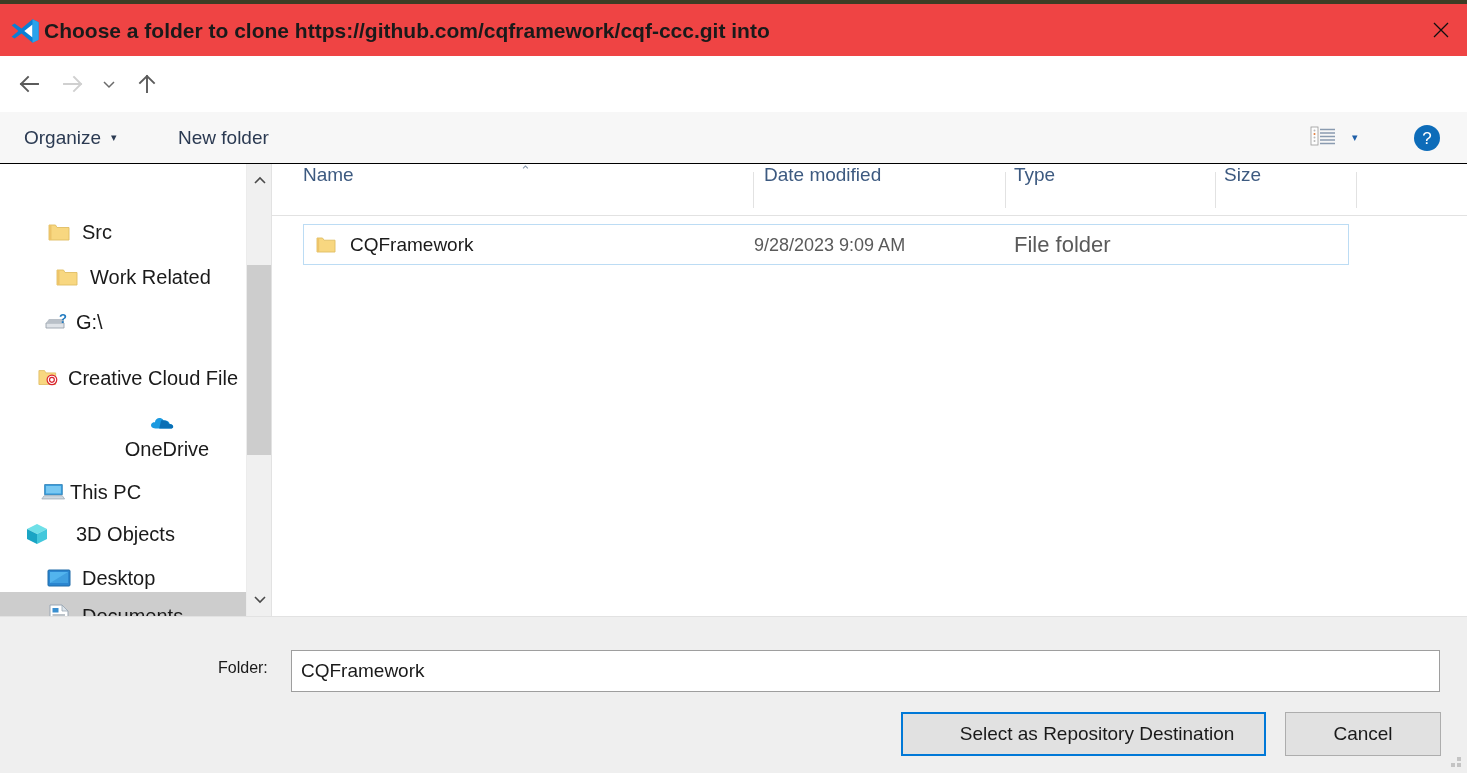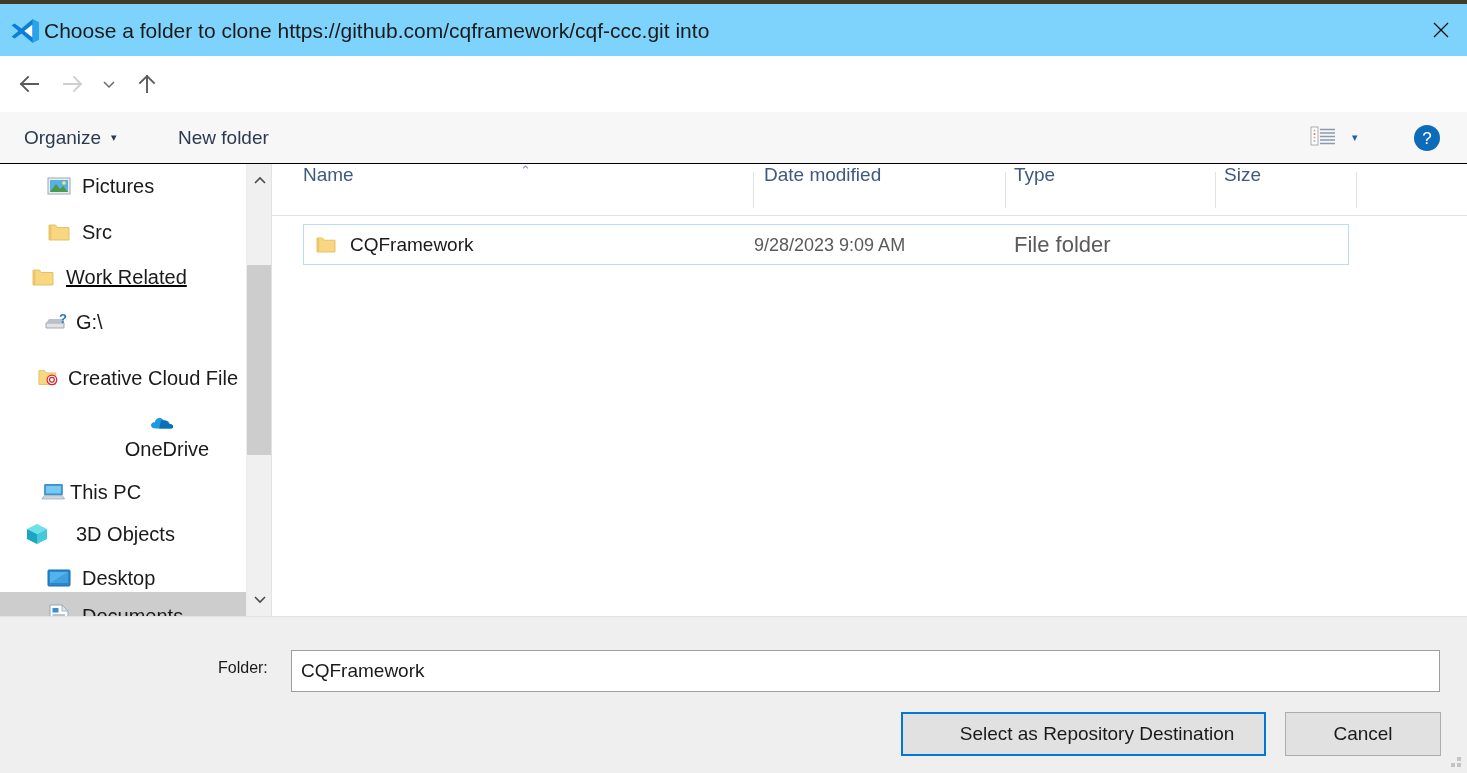--- a/index.html
+++ b/index.html
@@ -6,21 +6,21 @@
   body{
     width:1467px;height:773px;overflow:hidden;
     font-family:"Liberation Sans",sans-serif;
     background:#ffffff;
     -webkit-font-smoothing:antialiased;
   }
   .window{position:relative;width:1467px;height:773px;background:#ffffff;box-sizing:border-box;}
   .top-accent{position:absolute;left:0;top:0;width:1467px;height:4px;background:#3d3d25;}
 
   
-  .titlebar{position:absolute;left:0;top:4px;width:1467px;height:52px;background:#7dd3fc;}
+  .titlebar{position:absolute;left:0;top:4px;width:1467px;height:52px;background:#ef4444;font-weight:bold;}
   .title-icon{position:absolute;left:10px;top:14px;width:30px;height:26px;}
   .title-text{position:absolute;left:44px;top:12px;font-size:21px;color:#1a1a1a;line-height:30px;white-space:nowrap;}
   .close-btn{position:absolute;right:0;top:0;width:52px;height:52px;display:flex;align-items:center;justify-content:center;}
   .close-btn svg{display:block;}
 
   
   .navbar{position:absolute;left:0;top:56px;width:1467px;height:56px;background:#ffffff;}
   .nav-btn{position:absolute;top:0;height:56px;display:flex;align-items:center;justify-content:center;}
   .nav-back{left:10px;width:38px;}
   .nav-fwd{left:54px;width:38px;}
@@ -213,45 +213,33 @@
     <div class="tb-help">
       <svg width="28" height="28" viewBox="0 0 28 28">
         <circle cx="14" cy="14" r="13" fill="#0d6cb9"></circle>
         <text x="14" y="20" font-family="Liberation Sans, sans-serif" font-size="17" fill="#ffffff" text-anchor="middle">?</text>
       </svg>
     </div>
   </div>
 
   <div class="sidebar">
 
-    <div class="sb-item" style="top:-2px;padding-left:46px;">
-      <span class="sb-ico">
-        <svg width="24" height="20" viewBox="0 0 24 20">
-          <rect x="1" y="2" width="22" height="16" fill="#e9eef4" stroke="#9aa7b4" stroke-width="1"></rect>
-          <rect x="3" y="4" width="18" height="12" fill="#57b0e0"></rect>
-          <path d="M3 16 L9 8 L13 13 L16 10 L21 16 Z" fill="#4a9a4a"></path>
-          <circle cx="17" cy="7" r="1.8" fill="#ffe478"></circle>
-        </svg>
-      </span>
-      <span class="sb-label">Pictures</span>
-
-    </div>
 
     <div class="sb-item" style="top:44px;padding-left:46px;">
       <span class="sb-ico">
         <svg width="22" height="19" viewBox="0 0 22 19">
           <path d="M1 2 L7.5 2 L9 4.5 L21 4.5 L21 17 L1 17 Z" fill="#f8d780" stroke="#e0bd63" stroke-width="0.9"></path>
           <path d="M1 2 L1 17 L3.5 17 L3.5 2 Z" fill="#edc469"></path>
         </svg>
       </span>
       <span class="sb-label">Src</span>
 
     </div>
 
-    <div class="sb-item" style="top:89px;padding-left:30px;text-decoration:underline;">
+    <div class="sb-item" style="top:89px;padding-left:54px;">
       <span class="sb-ico">
         <svg width="22" height="19" viewBox="0 0 22 19">
           <path d="M1 2 L7.5 2 L9 4.5 L21 4.5 L21 17 L1 17 Z" fill="#f8d780" stroke="#e0bd63" stroke-width="0.9"></path>
           <path d="M1 2 L1 17 L3.5 17 L3.5 2 Z" fill="#edc469"></path>
         </svg>
       </span>
       <span class="sb-label">Work Related</span>
 
     </div>
 

